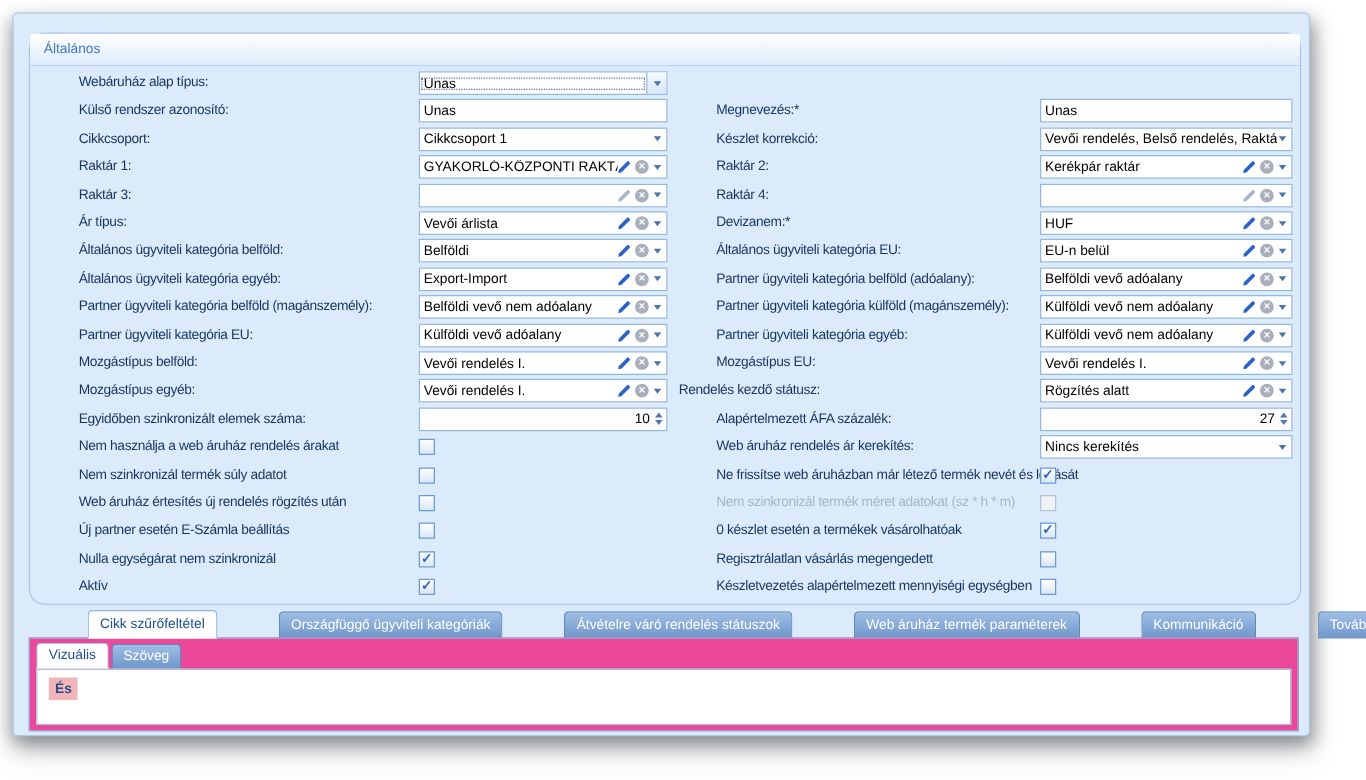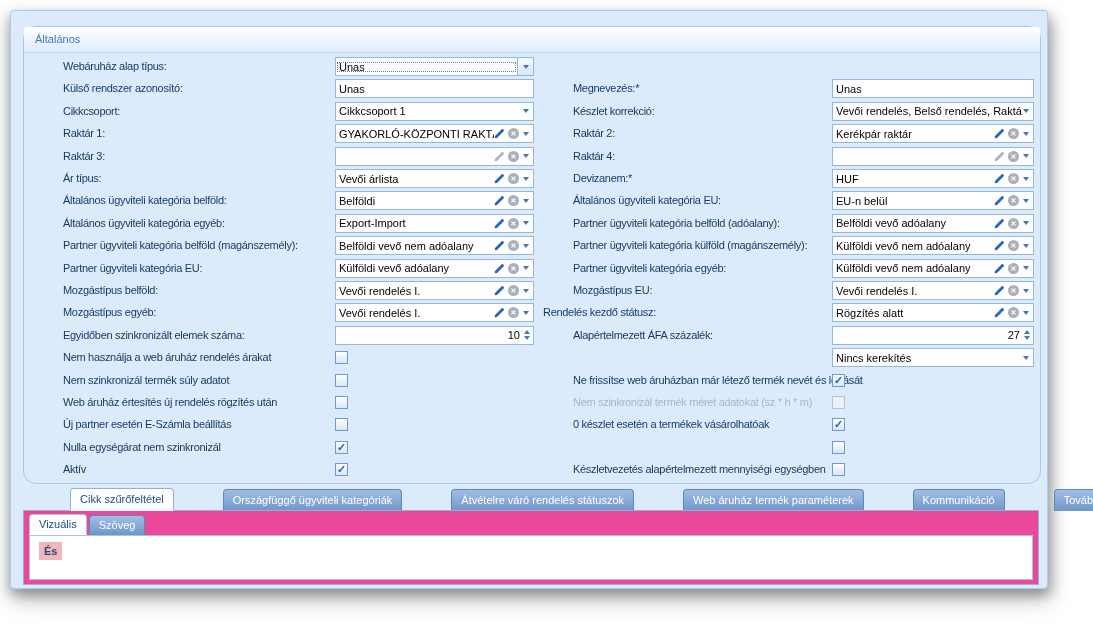--- a/index.html
+++ b/index.html
@@ -340,20 +340,21 @@
         <div class="lbl" style="left: 521px; top: 298.8px;">Alapértelmezett ÁFA százalék:</div>
         <div class="fld spin" style="left: 808px; top: 298.8px; width: 200px;">
           <div class="val num">27</div>
           <div class="spin-btns">
             <div class="arr-up"></div>
             <div class="arr-dn"></div>
           </div>
         </div>
         <div class="lbl" style="left: 11px; top: 321.2px;">Nem használja a web áruház rendelés árakat</div>
         <div class="cb" style="left: 311px; top: 324.2px;"></div>
+        <div class="lbl" style="left: 521px; top: 321.2px;">Web áruház rendelés ár kerekítés:</div>
         <div class="fld combo" style="left: 808px; top: 321.2px; width: 200px;">
           <div class="val">Nincs kerekítés</div>
           <div class="icons">
             <div class="arr"></div>
           </div>
         </div>
         <div class="lbl" style="left: 11px; top: 343.6px;">Nem szinkronizál termék súly adatot</div>
         <div class="cb" style="left: 311px; top: 346.6px;"></div>
         <div class="lbl" style="left: 521px; top: 343.6px;">Ne frissítse web áruházban már létező termék nevét és leírását</div>
         <div class="cb" style="left: 808px; top: 346.6px;">
@@ -366,20 +367,21 @@
         <div class="lbl" style="left: 11px; top: 388.4px;">Új partner esetén E-Számla beállítás</div>
         <div class="cb" style="left: 311px; top: 391.4px;"></div>
         <div class="lbl" style="left: 521px; top: 388.4px;">0 készlet esetén a termékek vásárolhatóak</div>
         <div class="cb" style="left: 808px; top: 391.4px;">
           <div class="check">✓</div>
         </div>
         <div class="lbl" style="left: 11px; top: 410.8px;">Nulla egységárat nem szinkronizál</div>
         <div class="cb" style="left: 311px; top: 413.8px;">
           <div class="check">✓</div>
         </div>
+        <div class="lbl" style="left: 521px; top: 410.8px;">Regisztrálatlan vásárlás megengedett</div>
         <div class="cb" style="left: 808px; top: 413.8px;"></div>
         <div class="lbl" style="left: 11px; top: 433.2px;">Aktív</div>
         <div class="cb" style="left: 311px; top: 436.2px;">
           <div class="check">✓</div>
         </div>
         <div class="lbl" style="left: 521px; top: 433.2px;">Készletvezetés alapértelmezett mennyiségi egységben</div>
         <div class="cb" style="left: 808px; top: 436.2px;"></div>
       </div>
   </div>
   <div class="tabs" id="tabs">

